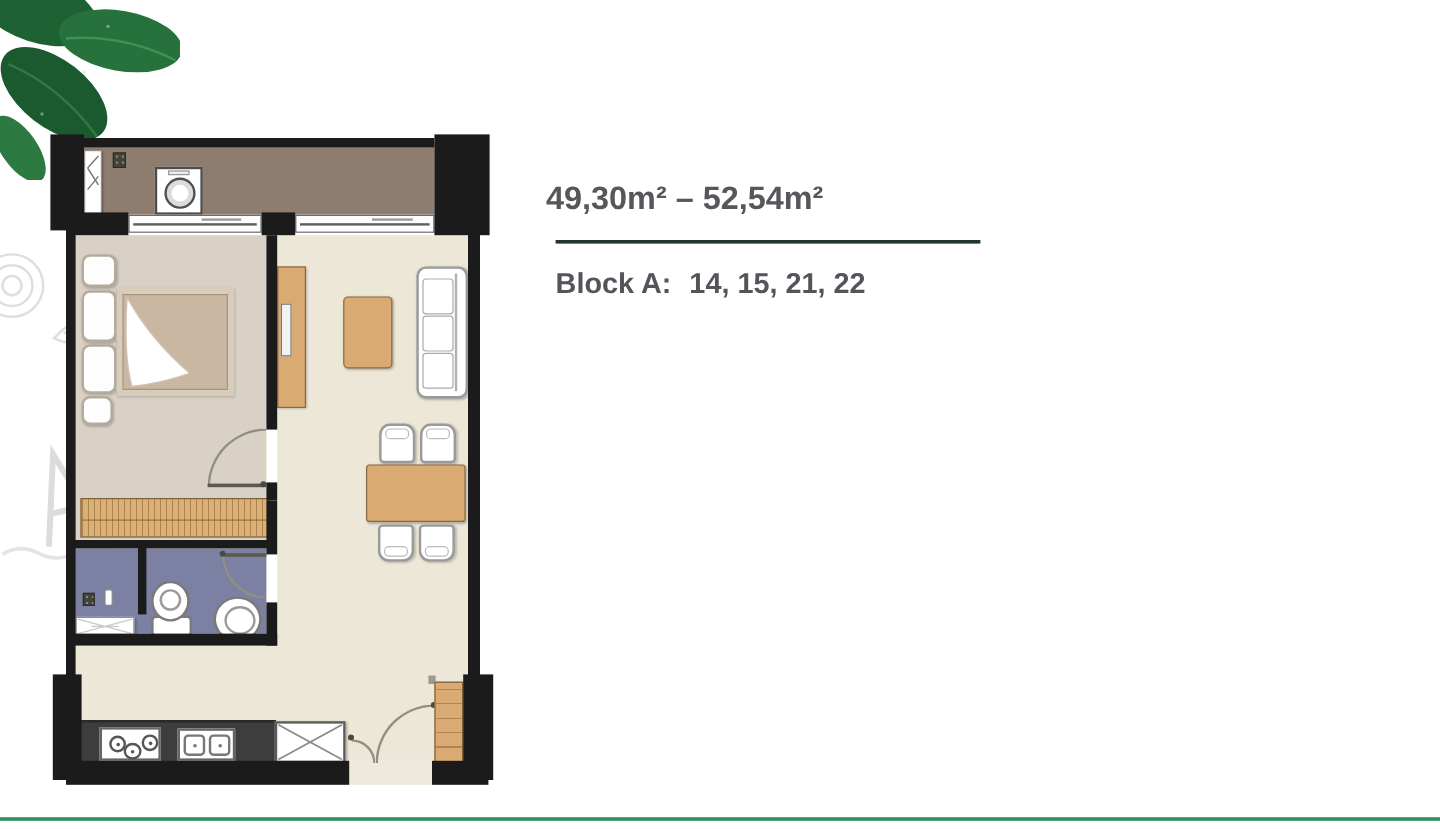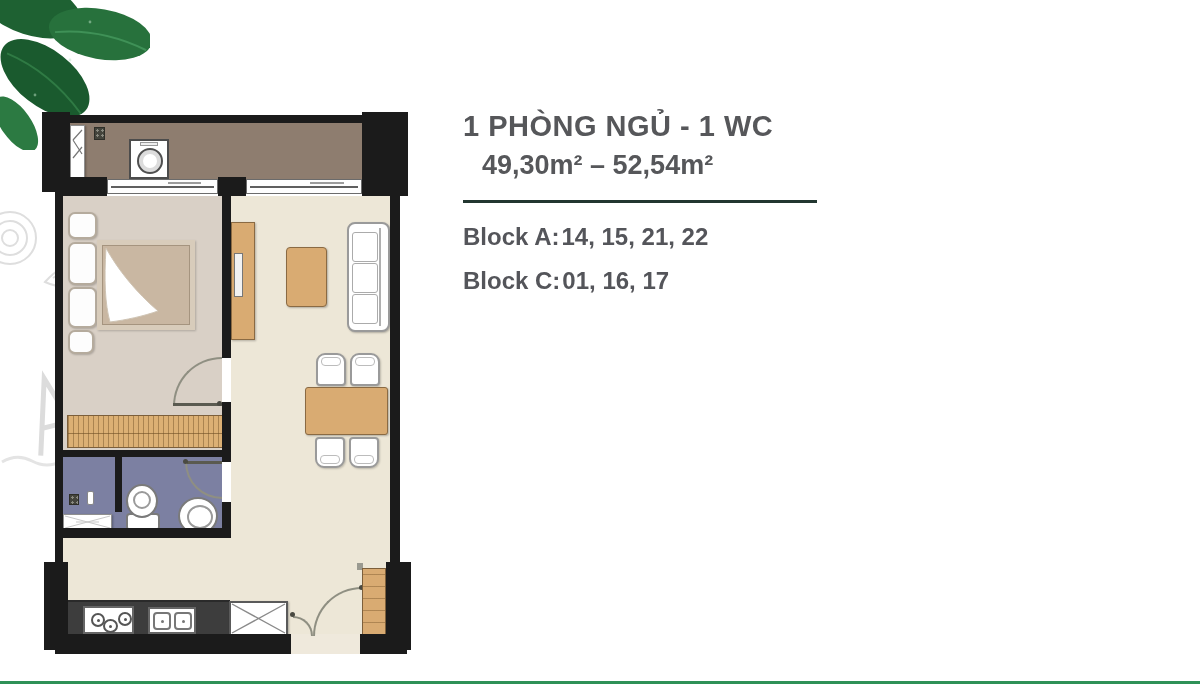--- a/index.html
+++ b/index.html
@@ -3,25 +3,25 @@
 <meta charset="utf-8">
 <style>
   *{margin:0;padding:0;box-sizing:border-box}
   html,body{background:#fff}
   #canvas{position:relative;width:1200px;height:691px;background:#fff;overflow:hidden;
           font-family:"Liberation Sans",sans-serif}
   .abs{position:absolute}
 
   
   .title{left:463px;top:110px;font-weight:bold;font-size:29px;letter-spacing:.5px;color:#56575a}
-  .area{left:482px;top:150px;font-weight:bold;font-size:27px;color:#56575a}
+  .area{left:455px;top:150px;font-weight:bold;font-size:27px;color:#56575a}
   .divider{left:463px;top:200px;width:354px;height:3px;background:#223630}
   .blocks{left:463px;top:223px}
   .block-row{font-weight:bold;font-size:24px;color:#54555a;margin-bottom:16px;white-space:nowrap}
-  .block-row .units{margin-left:2px}
+  .block-row .units{margin-left:15px}
 
   
   .wall{background:#1b1b1b}
   .floor-balcony{background:#8e7d6f}
   .floor-bedroom{background:#d9d0c6}
   .floor-living{background:#ede7d7}
   .floor-bath{background:#7c80a2}
   .floor-threshold{background:#efe9dc}
   .wood{background:#d9ab72;border:1px solid #8a6a43;box-shadow:1px 1px 2px rgba(0,0,0,.25)}
   .white-item{background:#fff;border:2px solid #8f8f8f;box-shadow:1px 1px 2px rgba(0,0,0,.3)}
@@ -216,26 +216,22 @@
   <div class="abs wall" style="left:222px;top:196px;width:9px;height:162px"></div>
   <div class="abs wall" style="left:222px;top:402px;width:9px;height:15px"></div>
   <div class="abs wall" style="left:222px;top:417px;width:9px;height:45px"></div>
   <div class="abs wall" style="left:222px;top:502px;width:9px;height:36px"></div>
   <div class="abs wall" style="left:62px;top:450px;width:163px;height:7px"></div>
   <div class="abs wall" style="left:62px;top:528px;width:169px;height:10px"></div>
   <div class="abs wall" style="left:115px;top:455px;width:7px;height:57px"></div>
   <div class="abs wall" style="left:55px;top:634px;width:236px;height:20px"></div>
   <div class="abs wall" style="left:360px;top:634px;width:47px;height:20px"></div>
 
-  <div class="abs title">1 PHÒNG NGỦ - 1 WC</div>
   <div class="abs area">49,30m² – 52,54m²</div>
   <div class="abs divider"></div>
   <div class="abs blocks">
     <div class="block-row">
       <span>Block A:</span><span class="units">14, 15, 21, 22</span>
     </div>
-    <div class="block-row">
-      <span>Block C:</span><span class="units">01, 16, 17</span>
-    </div>
   </div>
 
   <div class="abs accent-line"></div>
 </div>
 
 </body></html>

